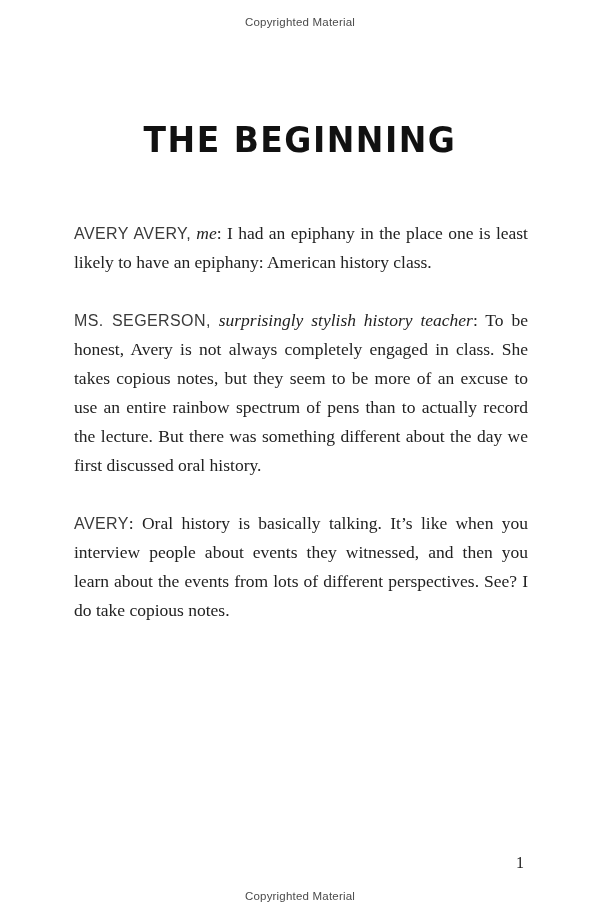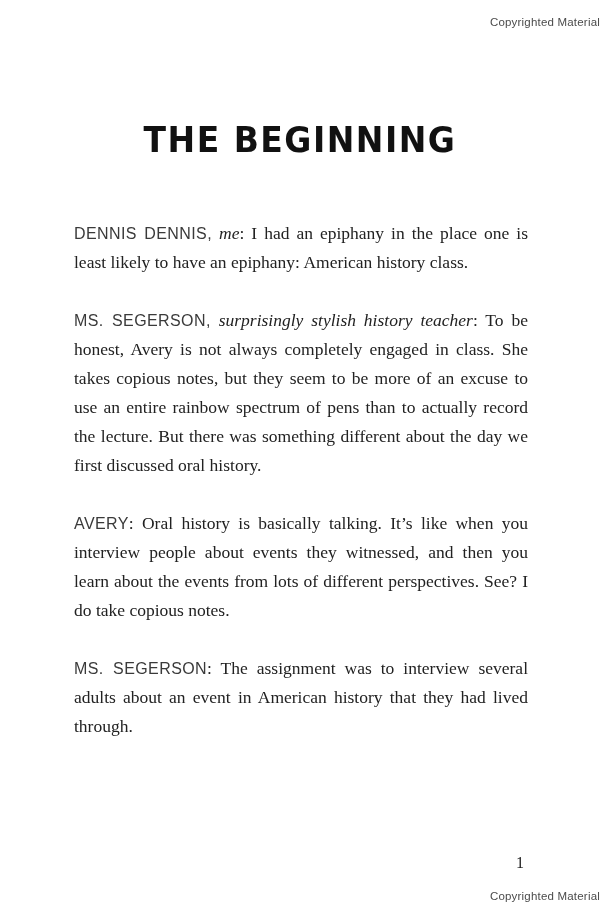--- a/index.html
+++ b/index.html
@@ -9,21 +9,21 @@
     height: 914px;
     position: relative;
     overflow: hidden;
     font-family: "Liberation Serif", serif;
     color: #1d1d1d;
   }
   .copyright {
     position: absolute;
     left: 0;
     width: 100%;
-    text-align: right;
+    text-align: center;
     font-family: "Liberation Sans", sans-serif;
     font-size: 11.5px;
     color: #4b4b4b;
     letter-spacing: 0.2px;
   }
   .copyright.top { top: 16px; }
   .copyright.bottom { bottom: 12px; }
   .chapter-title {
     position: absolute;
     top: 120px;
@@ -69,27 +69,26 @@
 <body>
 
 <div class="book-page">
 
   <div class="copyright top">Copyrighted Material</div>
 
   <h1 class="chapter-title">THE BEGINNING</h1>
 
   <div class="content">
 
-    <p class="para"><span class="speaker">DENNIS DENNIS,</span><span class="role"> me</span><span class="sep">: </span><span class="body-text">I had an epiphany in the place one is least likely to have an epiphany: American history class.</span></p>
+    <p class="para"><span class="speaker">AVERY AVERY,</span><span class="role"> me</span><span class="sep">: </span><span class="body-text">I had an epiphany in the place one is least likely to have an epiphany: American history class.</span></p>
 
     <p class="para"><span class="speaker">MS. SEGERSON,</span><span class="role"> surprisingly stylish history teacher</span><span class="sep">: </span><span class="body-text">To be honest, Avery is not always completely engaged in class. She takes copious notes, but they seem to be more of an excuse to use an entire rainbow spectrum of pens than to actually record the lecture. But there was something different about the day we first discussed oral history.</span></p>
 
     <p class="para"><span class="speaker">AVERY</span><span class="role"></span><span class="sep">: </span><span class="body-text">Oral history is basically talking. It’s like when you interview people about events they witnessed, and then you learn about the events from lots of different perspectives. See? I do take copious notes.</span></p>
 
-    <p class="para"><span class="speaker">MS. SEGERSON</span><span class="role"></span><span class="sep">: </span><span class="body-text">The assignment was to interview several adults about an event in American history that they had lived through.</span></p>
 
 
   </div>
 
   <div class="page-number">1</div>
 
   <div class="copyright bottom">Copyrighted Material</div>
 
 </div>
 

